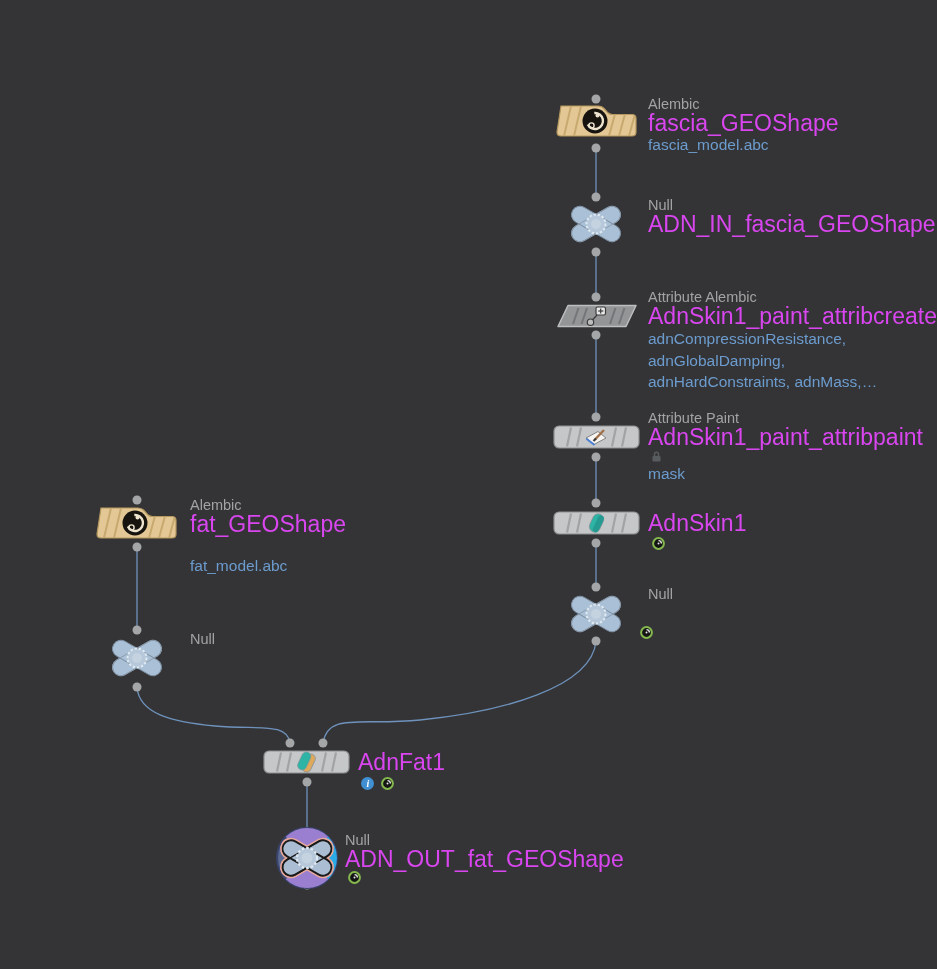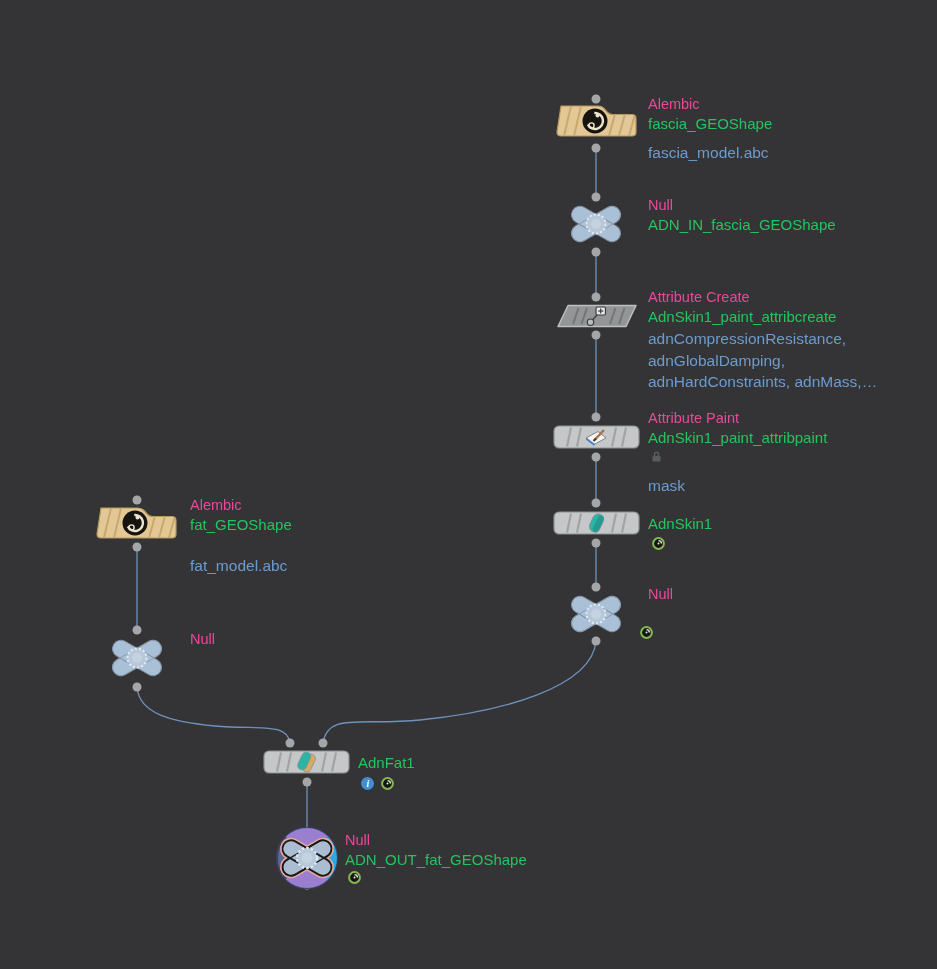--- a/index.html
+++ b/index.html
@@ -1,22 +1,22 @@
 <!DOCTYPE html>
 <html><head>
 <meta charset="utf-8">
 <style>
   html,body{margin:0;padding:0;background:#343437;}
   #canvas{position:relative;width:937px;height:969px;background:#343437;overflow:hidden;
           font-family:"Liberation Sans",sans-serif;}
   .abs{position:absolute;}
   svg{display:block;}
   .labels{position:absolute;display:flex;flex-direction:column;align-items:flex-start;z-index:3;}
-  .type-label{font-size:14.5px;line-height:18px;color:#ec4899;white-space:nowrap;}
-  .node-name{font-size:15px;line-height:21px;color:#22c55e;white-space:nowrap;}
+  .type-label{font-size:14.5px;line-height:18px;color:#a3a3a3;white-space:nowrap;}
+  .node-name{font-size:23px;line-height:21px;color:#d946ef;white-space:nowrap;}
   .comment{font-size:15.5px;line-height:21.5px;color:#6c9cce;white-space:nowrap;}
   .wire{fill:none;stroke:#6e92bc;stroke-width:1.3px;}
   .dot{fill:#a4a6a8;}
   .z1{z-index:1;} .z2{z-index:2;}
 </style>
 </head>
 <body>
 
 <div id="canvas">
 
@@ -199,44 +199,44 @@
   <svg class="abs z2" style="left:380px;top:776px" width="15" height="15">
       <use href="#sym-timebadge"></use>
     </svg>
   <svg class="abs z2" style="left:347px;top:870px" width="15" height="15">
       <use href="#sym-timebadge"></use>
     </svg>
 
   <div class="labels" style="left:648px;top:95px">
     <div class="type-label">Alembic</div>
     <div class="node-name">fascia_GEOShape</div>
-    <div class="comment" style="margin-top:8px">fascia_model.abc</div>
+    <div class="comment" style="">fascia_model.abc</div>
   </div>
 
   <div class="labels" style="left:648px;top:196px">
     <div class="type-label">Null</div>
     <div class="node-name">ADN_IN_fascia_GEOShape</div>
   </div>
 
   <div class="labels" style="left:648px;top:288px">
-    <div class="type-label">Attribute Create</div>
+    <div class="type-label">Attribute Alembic</div>
     <div class="node-name">AdnSkin1_paint_attribcreate</div>
     <div class="comment" style="margin-top:1px">adnCompressionResistance,</div>
     <div class="comment">adnGlobalDamping,</div>
     <div class="comment">adnHardConstraints, adnMass,…</div>
   </div>
 
   <div class="labels" style="left:648px;top:409px">
     <div class="type-label">Attribute Paint</div>
     <div class="node-name">AdnSkin1_paint_attribpaint</div>
     <svg width="13" height="13" viewBox="0 0 13 13" style="margin:2px 0 0 2px">
       <rect x="2.5" y="6" width="8" height="5.5" rx="1" fill="#595c5e"></rect>
       <path d="M4.5,6 V4.3 a2,2 0 0 1 4,0 V6" stroke="#595c5e" stroke-width="1.5" fill="none"></path>
     </svg>
-    <div class="comment" style="margin-top:12px">mask</div>
+    <div class="comment" style="margin-top:0">mask</div>
   </div>
 
   <div class="labels" style="left:648px;top:513px">
     <div class="node-name">AdnSkin1</div>
   </div>
 
   <div class="labels" style="left:648px;top:585px">
     <div class="type-label">Null</div>
   </div>
 

